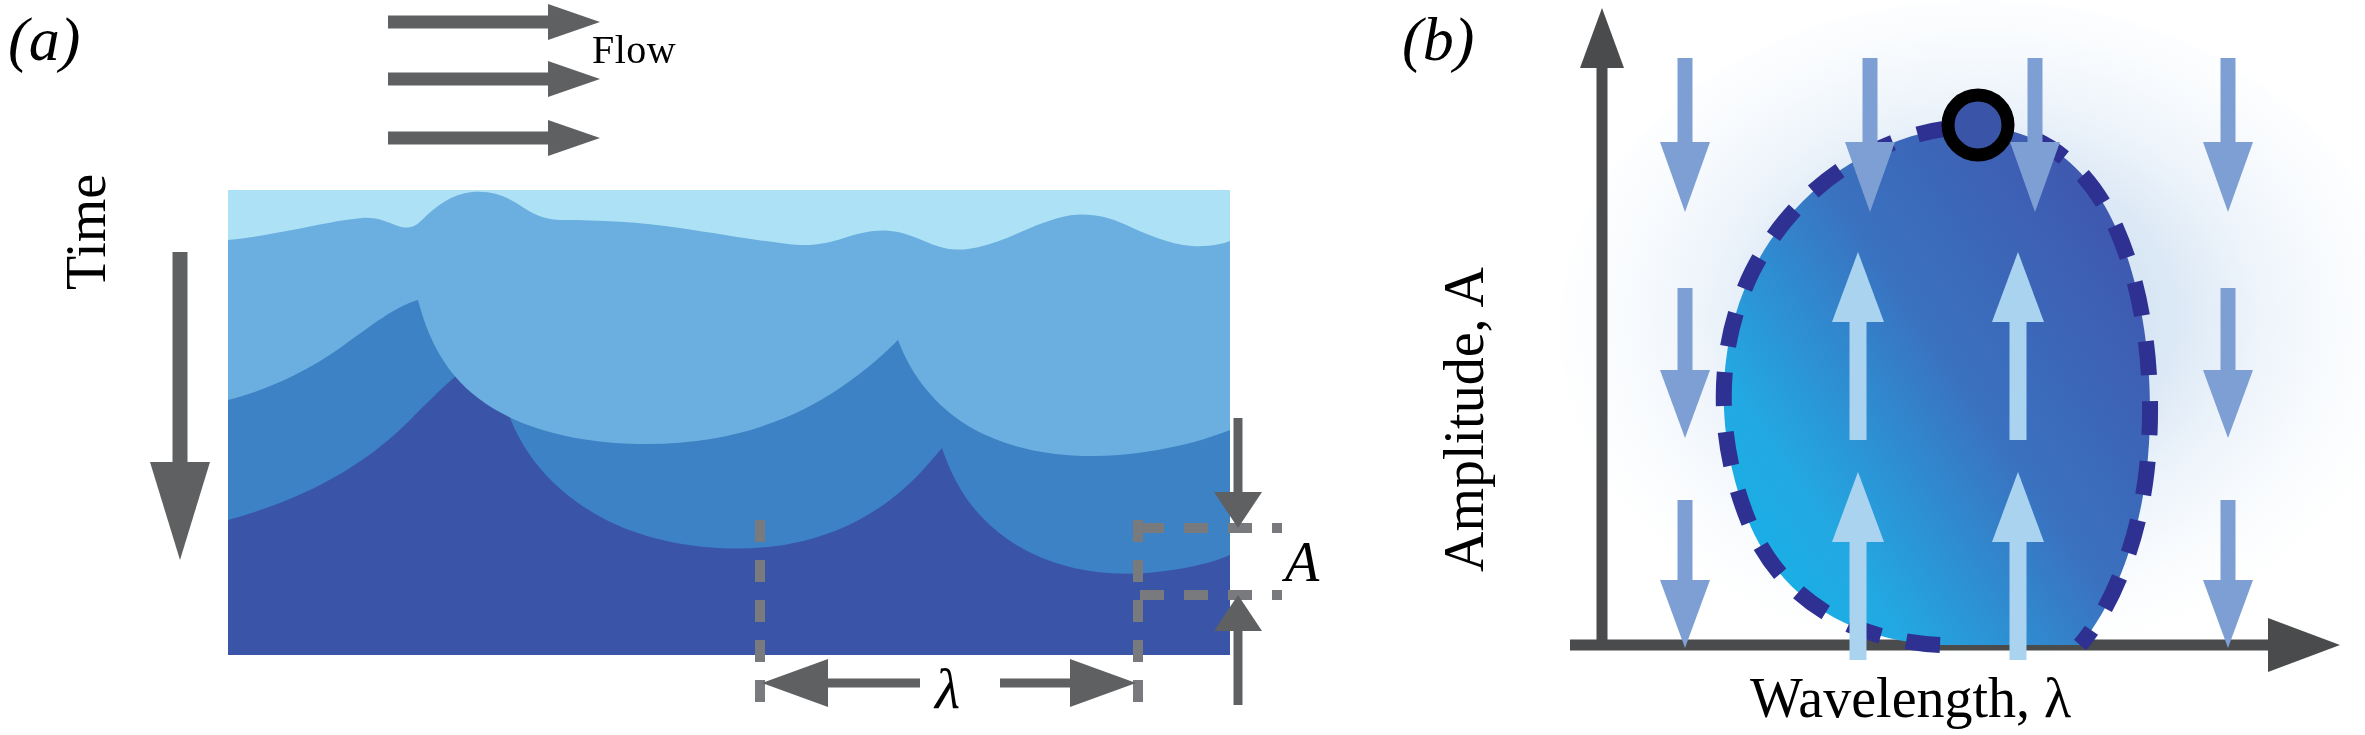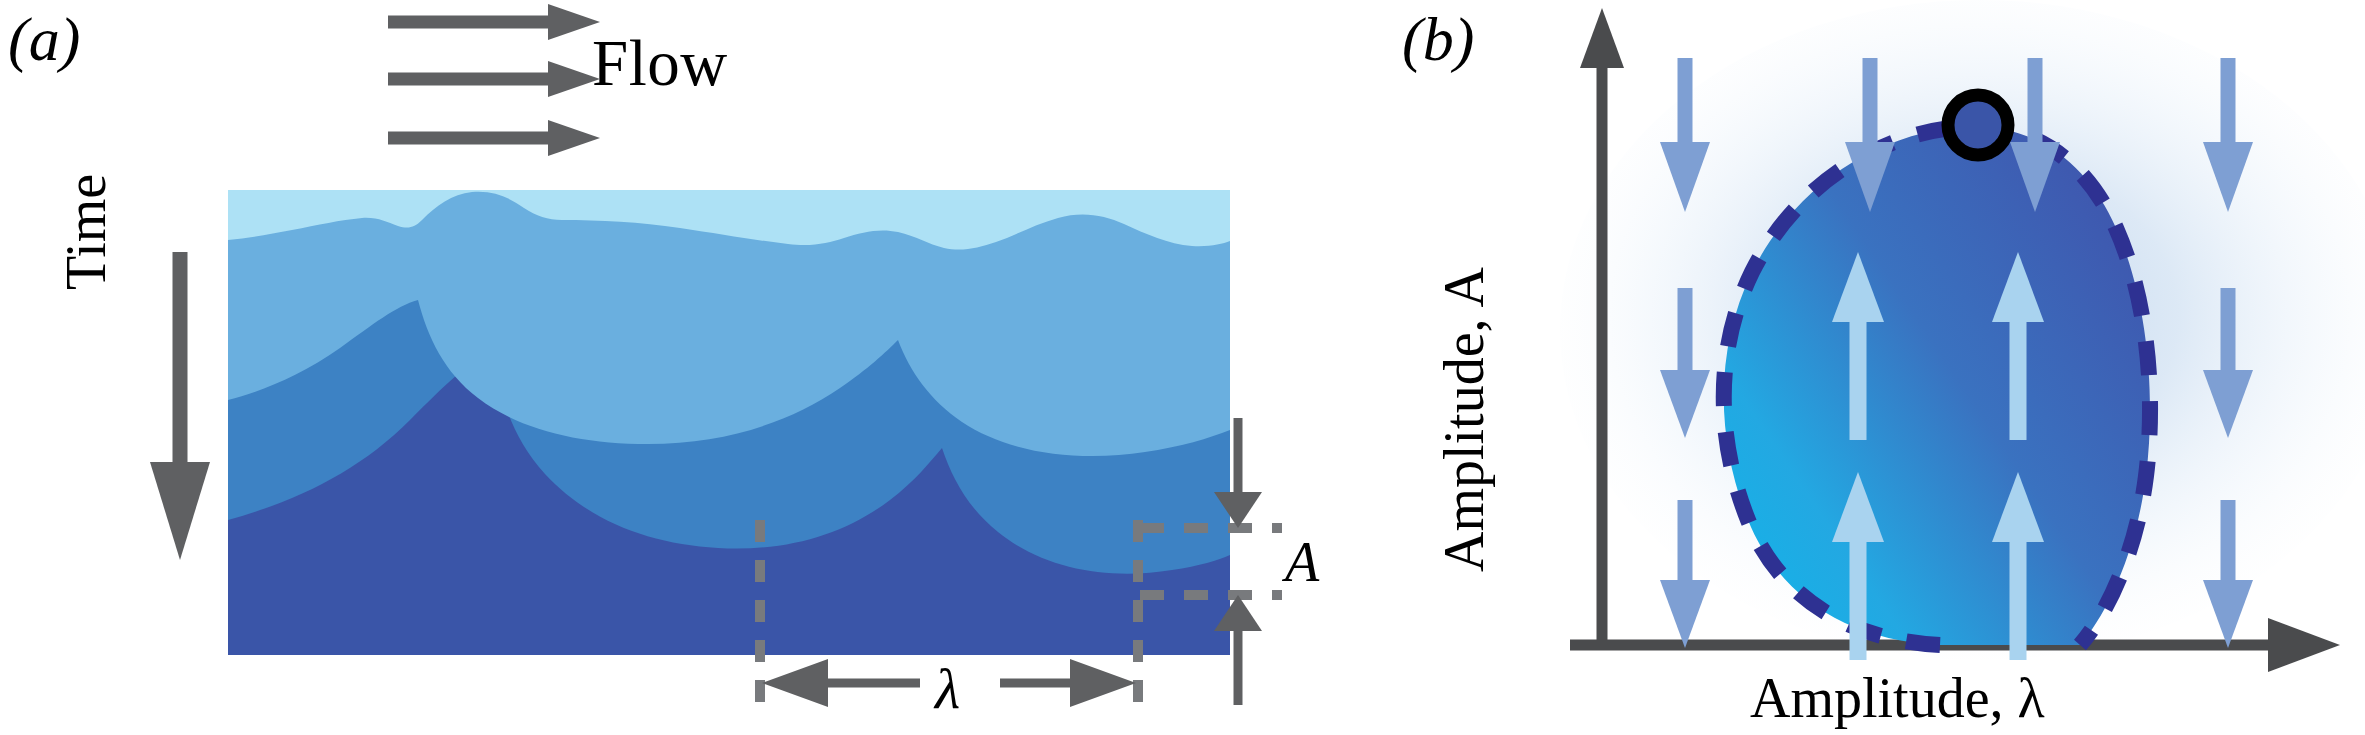--- a/index.html
+++ b/index.html
@@ -35,21 +35,21 @@
     line-height: 1;
     font-family: "Liberation Serif", "DejaVu Serif", serif;
   }
   #panel-a-label { left: 8px; top: 8px; }
   #panel-b-label { left: 1402px; top: 8px; }
 
   .flow-label {
     position: absolute;
     left: 592px;
     top: 26px;
-    font-size: 65px;
+    font-size: 40px;
     color: #000000;
     letter-spacing: 0.5px;
   }
 
   .time-label {
     position: absolute;
     left: 54px;
     top: 290px;
     font-size: 56px;
     color: #000000;
@@ -221,21 +221,21 @@
       </g>
     </svg>
   </div>
 
   <div class="panel" id="panel-b">
 
     <span class="panel-label" id="panel-b-label" style="left:22px;">(b)</span>
 
     <span class="yaxis-label" style="left:52px;">Amplitude, A</span>
 
-    <span class="xaxis-label" style="left:370px;">Amplitude, λ</span>
+    <span class="xaxis-label" style="left:370px;">Wavelength, λ</span>
 
     <svg id="svg-b" viewBox="0 0 985 735">
       <defs>
         <radialGradient id="glow" cx="50%" cy="48%" r="56%">
           <stop offset="0%" stop-color="#b8d2ec" stop-opacity="0.95"></stop>
           <stop offset="42%" stop-color="#cfe0f2" stop-opacity="0.72"></stop>
           <stop offset="72%" stop-color="#e8f1fa" stop-opacity="0.38"></stop>
           <stop offset="100%" stop-color="#ffffff" stop-opacity="0"></stop>
         </radialGradient>
         <linearGradient id="blobFill" x1="0%" y1="100%" x2="100%" y2="18%">

